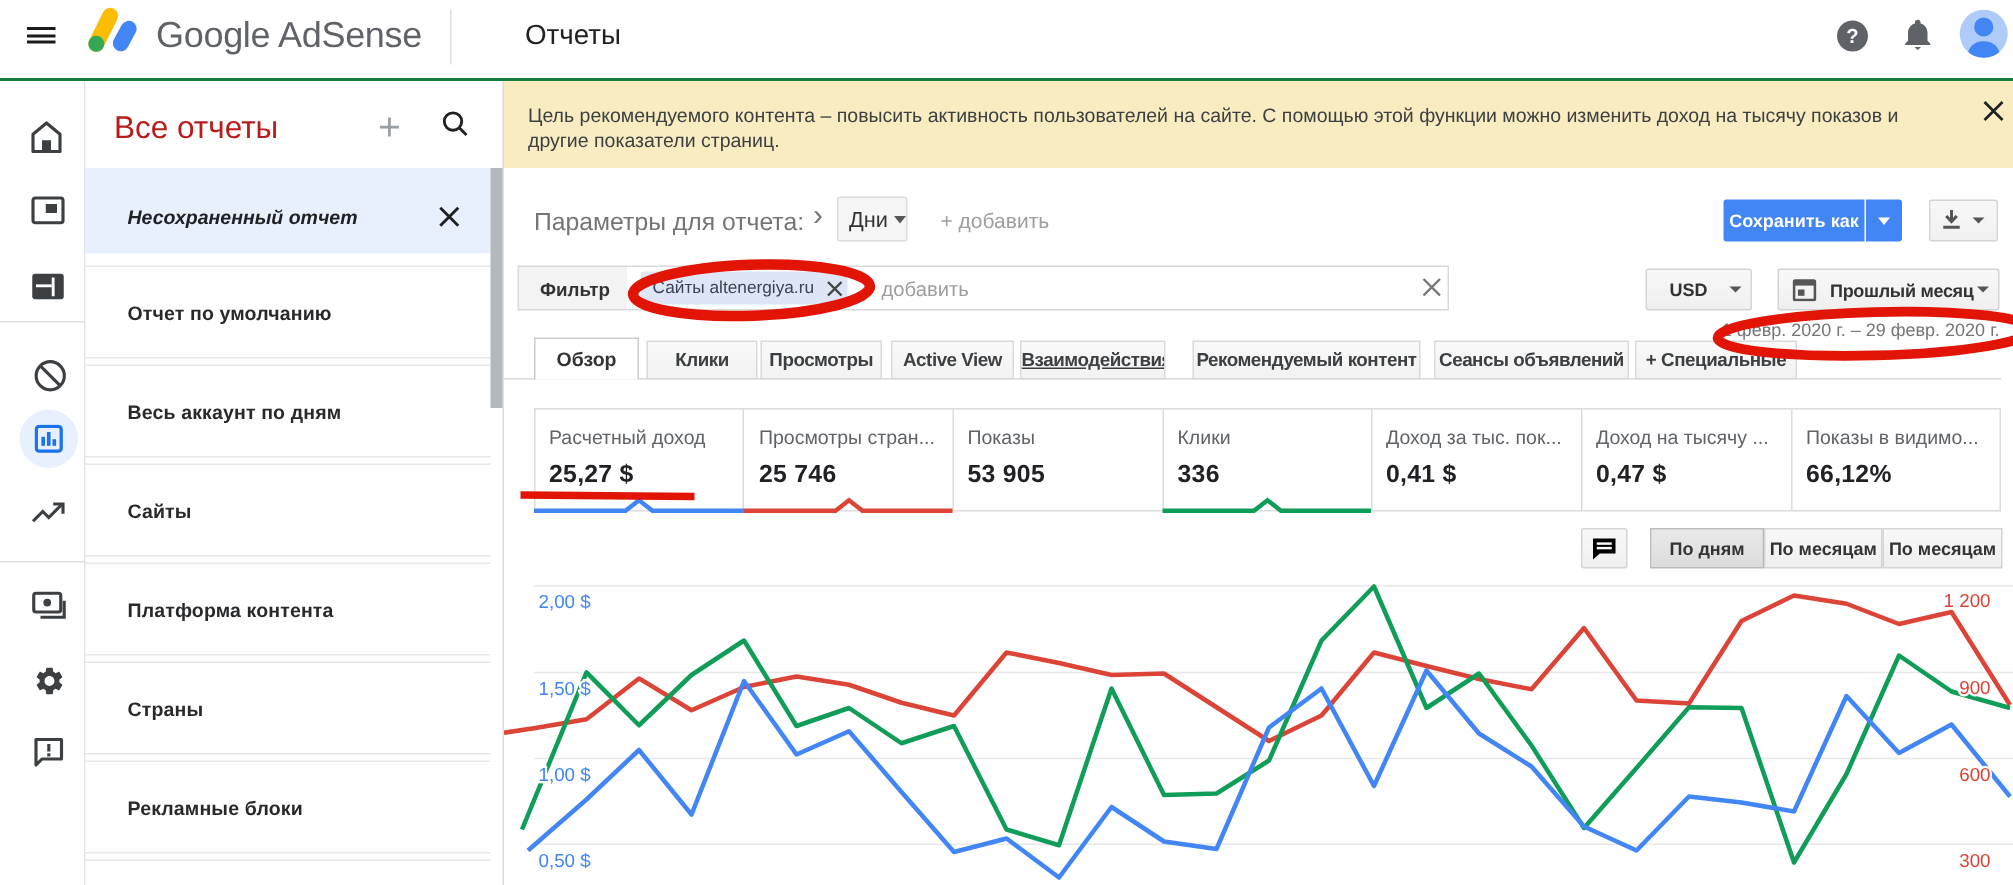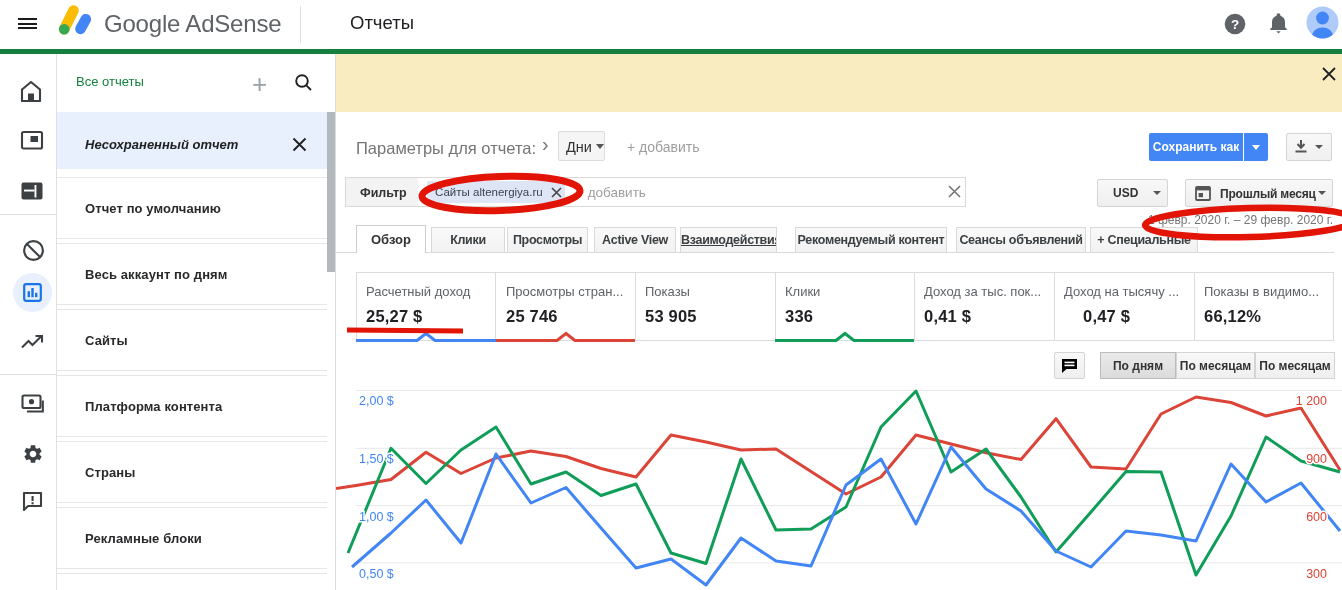--- a/index.html
+++ b/index.html
@@ -15,21 +15,21 @@
   .cval { top:307px; font-size:16.5px; font-weight:bold; letter-spacing:0.2px; color:#202124; }
   .seg { top:352px; height:27px; background:linear-gradient(#f8f8f8,#efefef); border:1px solid #d4d4d4;
          font-size:12px; font-weight:bold; color:#333; text-align:center; line-height:26px;
          white-space:nowrap; }
   .segon { background:linear-gradient(#e9e9e9,#dcdcdc); border-color:#bbb; }
 </style>
 </head>
 <body>
 <div id="page">
 
-  <div class="abs" style="left:0;top:0;width:1342px;height:54px;background:#fff;border-bottom:5px solid #15803d;">
+  <div class="abs" style="left:0;top:0;width:1342px;height:54px;background:#fff;border-bottom:2px solid #15803d;">
 
     <div class="abs" style="left:18px;top:18px;width:19px;height:2px;background:#1b1b1b;"></div>
     <div class="abs" style="left:18px;top:22.5px;width:19px;height:2px;background:#1b1b1b;"></div>
     <div class="abs" style="left:18px;top:27px;width:19px;height:2px;background:#1b1b1b;"></div>
 
     <svg class="abs" style="left:56px;top:0;" width="44" height="42" viewBox="0 0 44 42">
       <line x1="8.2" y1="29.2" x2="17.5" y2="10.5" stroke="#fbbc04" stroke-width="10.6" stroke-linecap="round"></line>
       <line x1="24.5" y1="28.9" x2="29.8" y2="19.2" stroke="#4285f4" stroke-width="10.6" stroke-linecap="round"></line>
       <circle cx="8.2" cy="29.2" r="5.3" fill="#34a853"></circle>
     </svg>
@@ -111,21 +111,21 @@
     <path fill="#3c4043" d="M19.14,12.94c0.04-0.3,0.06-0.61,0.06-0.94c0-0.32-0.02-0.64-0.07-0.94l2.03-1.58c0.18-0.14,0.23-0.41,0.12-0.61 l-1.92-3.32c-0.12-0.22-0.37-0.29-0.59-0.22l-2.39,0.96c-0.5-0.38-1.03-0.7-1.62-0.94L14.4,2.81c-0.04-0.24-0.24-0.41-0.48-0.41 h-3.84c-0.24,0-0.43,0.17-0.47,0.41L9.25,5.35C8.66,5.59,8.12,5.92,7.63,6.29L5.24,5.33c-0.22-0.08-0.47,0-0.59,0.22L2.74,8.87 C2.62,9.08,2.66,9.34,2.86,9.48l2.03,1.58C4.84,11.36,4.8,11.69,4.8,12s0.02,0.64,0.07,0.94l-2.03,1.58 c-0.18,0.14-0.23,0.41-0.12,0.61l1.92,3.32c0.12,0.22,0.37,0.29,0.59,0.22l2.39-0.96c0.5,0.38,1.03,0.7,1.62,0.94l0.36,2.54 c0.05,0.24,0.24,0.41,0.48,0.41h3.84c0.24,0,0.44-0.17,0.47-0.41l0.36-2.54c0.59-0.24,1.13-0.56,1.62-0.94l2.39,0.96 c0.22,0.08,0.47,0,0.59-0.22l1.92-3.32c0.12-0.22,0.07-0.47-0.12-0.61L19.14,12.94z M12,15.6c-1.98,0-3.6-1.62-3.6-3.6 s1.62-3.6,3.6-3.6s3.6,1.62,3.6,3.6S13.98,15.6,12,15.6z"></path>
   </svg>
 
   <svg class="abs" style="left:22px;top:491px;" width="21" height="21" viewBox="0 0 21 21">
     <path d="M2 2 L19 2 L19 15 L6 15 L2 19 Z" fill="none" stroke="#3c4043" stroke-width="2.1" stroke-linejoin="round"></path>
     <rect x="9.5" y="5" width="2.1" height="5" fill="#3c4043"></rect>
     <rect x="9.5" y="11.2" width="2.1" height="2.1" fill="#3c4043"></rect>
   </svg>
 
   <div class="abs" id="panel" style="left:57px;top:54px;width:279px;height:536px;background:#fff;border-right:1px solid #dcdcdc;"></div>
-  <div class="abs" style="left:76px;top:74px;font-size:13px;color:#15803d;">Все отчеты</div>
+  <div class="abs" style="left:76px;top:74px;font-size:21px;color:#b91c1c;">Все отчеты</div>
   <div class="abs" style="left:252px;top:69px;font-size:26px;font-weight:100;color:#9aa0a6;">+</div>
   <svg class="abs" style="left:294px;top:73px;" width="19" height="19" viewBox="0 0 19 19">
     <circle cx="8" cy="8" r="5.8" fill="none" stroke="#202124" stroke-width="1.9"></circle>
     <line x1="12.3" y1="12.3" x2="17" y2="17" stroke="#202124" stroke-width="1.9"></line>
   </svg>
 
   <div class="abs" style="left:57px;top:112px;width:270px;height:57px;background:#e8f0fe;"></div>
   <div class="abs" style="left:85px;top:137px;font-size:13px;font-style:italic;font-weight:bold;color:#202124;">Несохраненный отчет</div>
   <svg class="abs" style="left:292px;top:137px;" width="15" height="15" viewBox="0 0 15 15">
     <path d="M1.5 1.5 L13.5 13.5 M13.5 1.5 L1.5 13.5" stroke="#202124" stroke-width="1.9"></path>
@@ -149,20 +149,21 @@
   <div class="abs" style="left:57px;top:507px;width:270px;height:1px;background:#e6e6e6;"></div>
   <div class="abs" style="left:85px;top:531px;font-size:13px;font-weight:bold;letter-spacing:0.1px;color:#28292b;">Рекламные блоки</div>
   <div class="abs" style="left:57px;top:568px;width:270px;height:1px;background:#e6e6e6;"></div>
   <div class="abs" style="left:57px;top:573px;width:270px;height:1px;background:#e6e6e6;"></div>
 
   <div class="abs" style="left:327px;top:112px;width:8px;height:160px;background:#b3b8bd;"></div>
 
   <div class="abs" id="main" style="left:336px;top:54px;width:1006px;height:536px;background:#fff;"></div>
 
   <div class="abs" style="left:336px;top:54px;width:1006px;height:58px;background:#f8ecc0;"></div>
+  <div class="abs" style="left:352px;top:68px;width:930px;font-size:13px;line-height:17px;color:#3c4043;">Цель рекомендуемого контента – повысить активность пользователей на сайте. С помощью этой функции можно изменить доход на тысячу показов и другие показатели страниц.</div>
   <svg class="abs" style="left:1322px;top:67px;" width="14" height="14" viewBox="0 0 14 14">
     <path d="M1 1 L13 13 M13 1 L1 13" stroke="#202124" stroke-width="1.8"></path>
   </svg>
 
   <div class="abs" style="left:356px;top:139px;font-size:16.5px;color:#757575;">Параметры для отчета:</div>
   <div class="abs" style="left:542px;top:133px;font-size:20px;color:#757575;">›</div>
   <div class="abs" style="left:558px;top:131px;width:47px;height:30px;background:#f5f5f5;border:1px solid #dcdcdc;border-radius:2px;"></div>
   <div class="abs" style="left:566px;top:139px;font-size:14.5px;color:#333;">Дни</div>
   <div class="abs" style="left:596px;top:144px;width:0;height:0;border-left:4px solid transparent;border-right:4px solid transparent;border-top:5px solid #555;"></div>
   <div class="abs" style="left:627px;top:139px;font-size:14px;color:#9e9e9e;">+ добавить</div>
@@ -227,21 +228,21 @@
   <div class="abs cval" style="left:366px;">25,27 $</div>
   <div class="abs clab" style="left:506px;">Просмотры стран...</div>
   <div class="abs cval" style="left:506px;">25 746</div>
   <div class="abs clab" style="left:645px;">Показы</div>
   <div class="abs cval" style="left:645px;">53 905</div>
   <div class="abs clab" style="left:785px;">Клики</div>
   <div class="abs cval" style="left:785px;">336</div>
   <div class="abs clab" style="left:924px;">Доход за тыс. пок...</div>
   <div class="abs cval" style="left:924px;">0,41 $</div>
   <div class="abs clab" style="left:1064px;">Доход на тысячу ...</div>
-  <div class="abs cval" style="left:1064px;margin-left:19px;">0,47 $</div>
+  <div class="abs cval" style="left:1064px;">0,47 $</div>
   <div class="abs clab" style="left:1204px;">Показы в видимо...</div>
   <div class="abs cval" style="left:1204px;">66,12%</div>
 
   <svg class="abs" style="left:356px;top:330px;" width="978" height="13" viewBox="0 0 978 13">
     <path d="M0 10.5 L61 10.5 L70 3.5 L79 10.5 L140 10.5" fill="none" stroke="#4285f4" stroke-width="3"></path>
     <path d="M140 10.5 L201 10.5 L210 3.5 L219 10.5 L279 10.5" fill="none" stroke="#db4437" stroke-width="3"></path>
     <path d="M419 10.5 L480 10.5 L489 3.5 L498 10.5 L558 10.5" fill="none" stroke="#0f9d58" stroke-width="3"></path>
   </svg>
 
   <div class="abs" style="left:1054px;top:352px;width:31px;height:27px;background:linear-gradient(#f8f8f8,#efefef);border:1px solid #d4d4d4;border-radius:2px;"></div>

